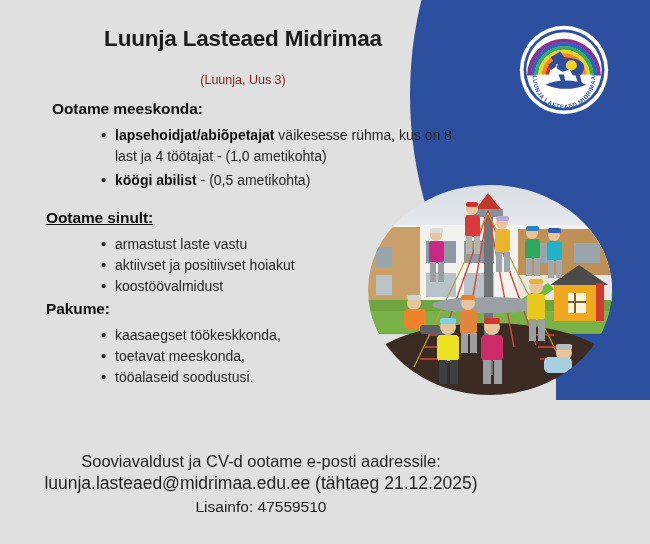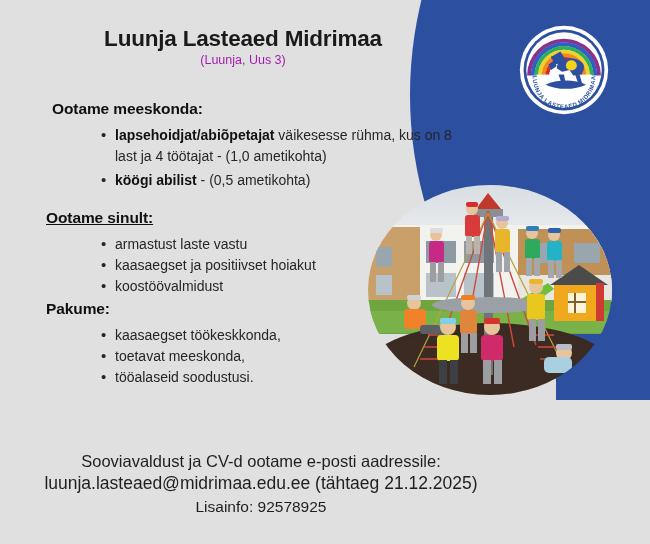--- a/index.html
+++ b/index.html
@@ -77,22 +77,22 @@
   }
   .title {
     font-size: 22.5px;
     font-weight: bold;
     color: #1a1a1a;
     letter-spacing: -0.2px;
     line-height: 1.15;
   }
   .subtitle {
     font-size: 12.5px;
-    color: #a21caf;
-    margin-top: 1px;
+    color: #7f1d1d;
+    margin-top: 21px;
     line-height: 1.2;
   }
 
   
   .content {
     position: absolute;
     left: 0;
     top: 100px;
     width: 470px;
     z-index: 5;
@@ -365,35 +365,35 @@
         <li>
           <span class="b">köögi abilist</span><span> - (0,5 ametikohta)</span>
         </li>
       </ul>
     </div>
 
     <div class="section sec-expect">
       <div class="section-head">Ootame sinult:</div>
       <ul class="bullets tight">
         <li><span>armastust laste vastu</span></li>
-        <li><span>kaasaegset ja positiivset hoiakut</span></li>
+        <li><span>aktiivset ja positiivset hoiakut</span></li>
         <li><span>koostöövalmidust</span></li>
       </ul>
     </div>
 
     <div class="section sec-offer">
       <div class="section-head">Pakume:</div>
       <ul class="bullets tight">
         <li><span>kaasaegset töökeskkonda,</span></li>
         <li><span>toetavat meeskonda,</span></li>
         <li><span>tööalaseid soodustusi.</span></li>
       </ul>
     </div>
 
   </div>
 
   <div class="footer">
     <div class="footer-line1">Sooviavaldust ja CV-d ootame e-posti aadressile:</div>
     <div class="footer-line2">luunja.lasteaed@midrimaa.edu.ee (tähtaeg 21.12.2025)</div>
-    <div class="footer-line3">Lisainfo: 92578925</div>
+    <div class="footer-line3">Lisainfo: 47559510</div>
   </div>
 
 </div>
 
 </body></html>

